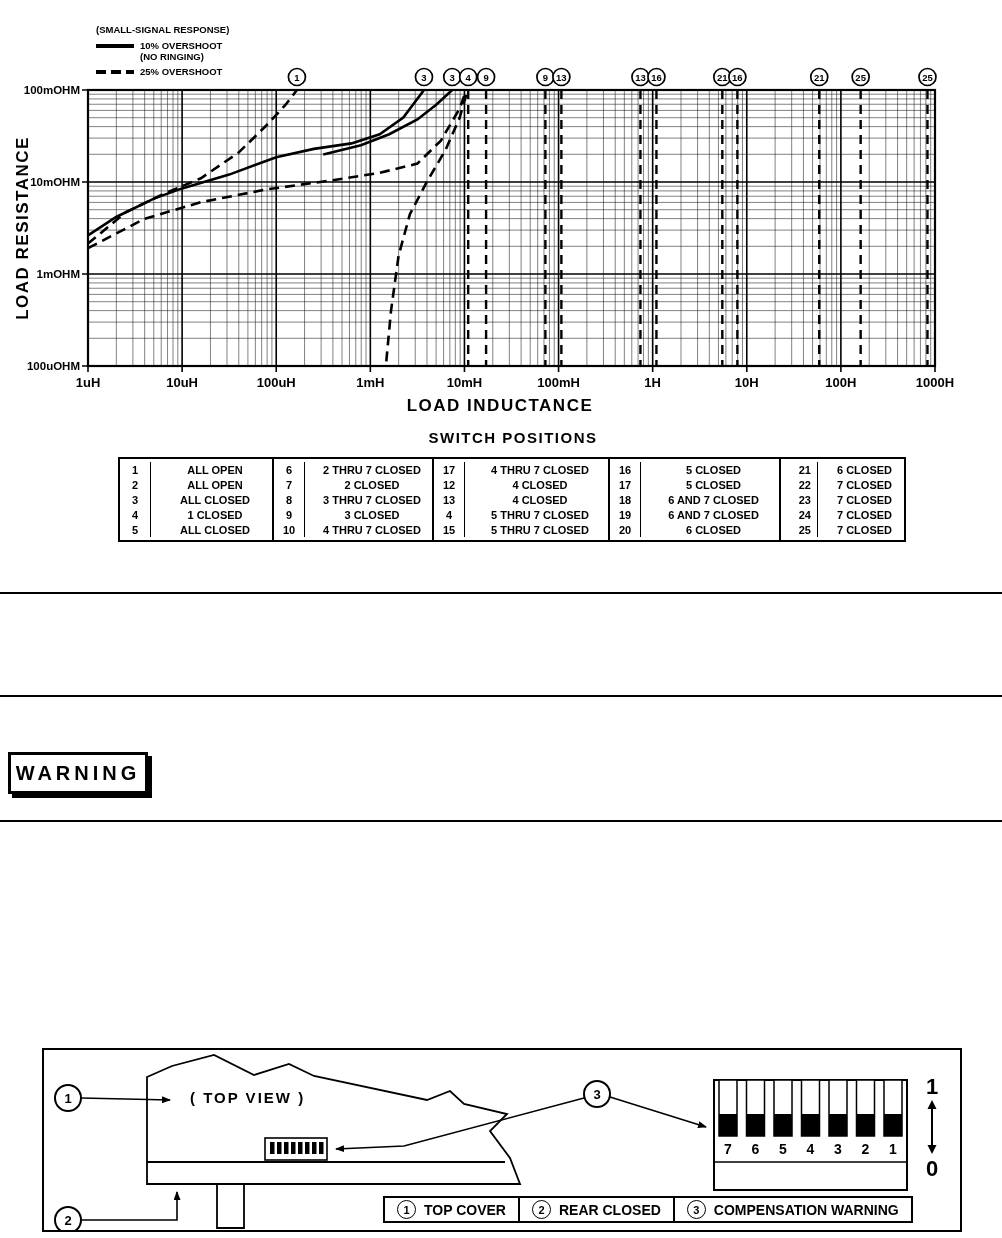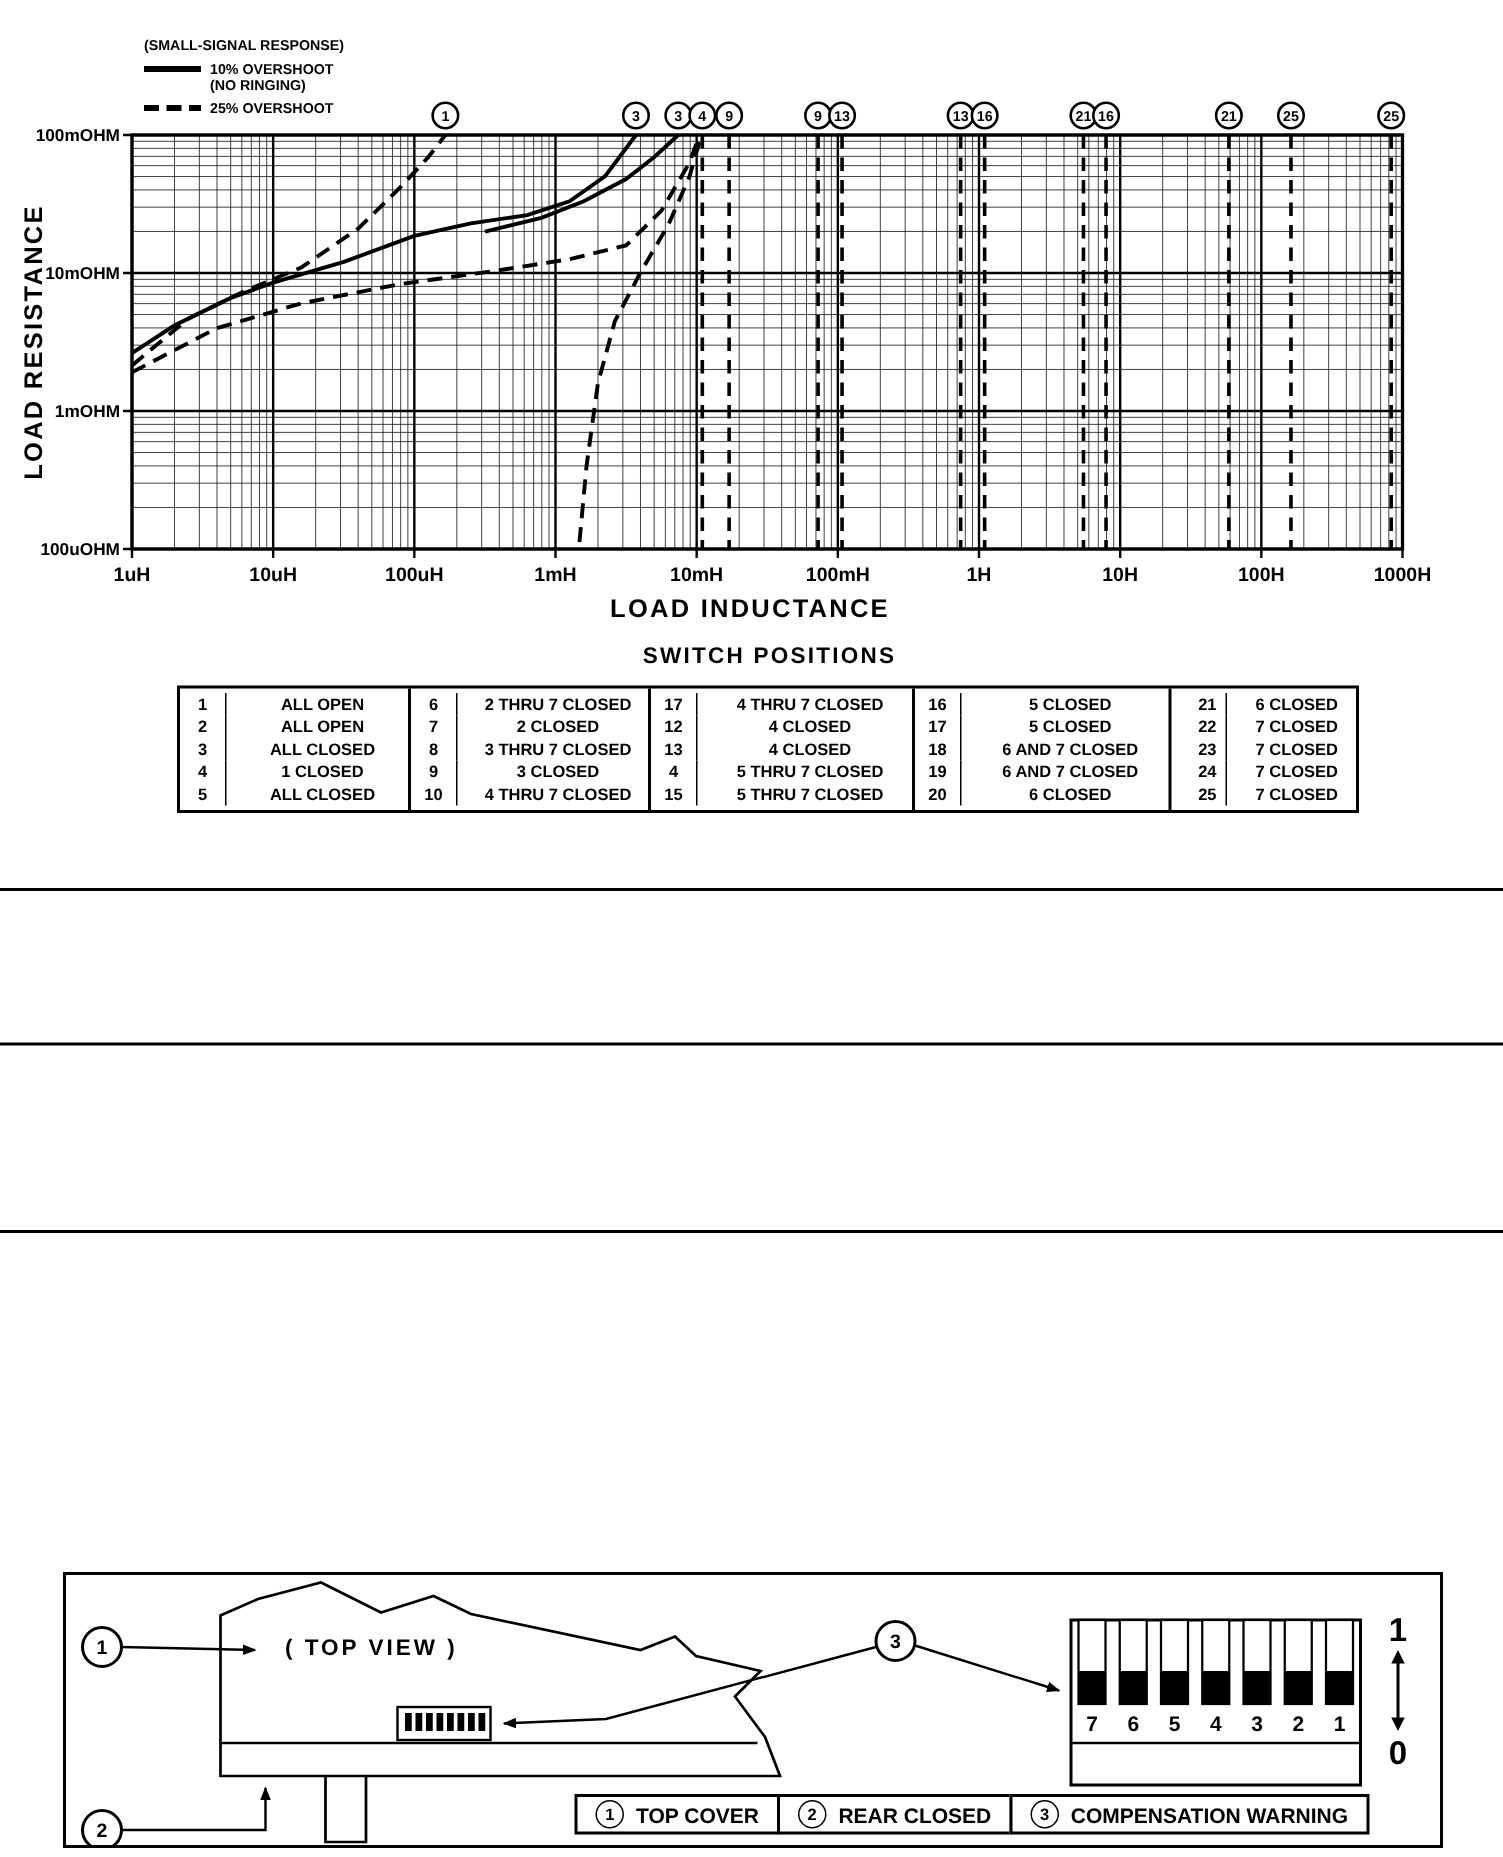--- a/index.html
+++ b/index.html
@@ -301,20 +301,23 @@
         <div class="tdesc">7 CLOSED</div>
         <div class="tnum">25</div>
         <div class="tdesc">7 CLOSED</div>
       </div>
     </div>
 
   <div class="rule" id="rule1"></div>
   <div class="rule" id="rule2"></div>
   <div class="rule" id="rule3"></div>
 
+  <div id="warning-box">
+    <span>WARNING</span>
+  </div>
 
   <div id="figure2">
     <svg id="diagram-svg" width="916" height="180" viewBox="0 0 916 180">
         <defs>
           <marker id="arr" markerWidth="10" markerHeight="8" refX="8" refY="3.5" orient="auto" markerUnits="userSpaceOnUse">
             <path d="M0,0 L9,3.5 L0,7 Z" fill="#000"></path>
           </marker>
         </defs>
         <g stroke="#000" fill="none" stroke-width="1.8">
           <polygon points="103,134 103,27 128,16 170,5 210,25 245,14 270,26 383,50 406,41 420,54 463,64 446,81 466,108 476,134"></polygon>

